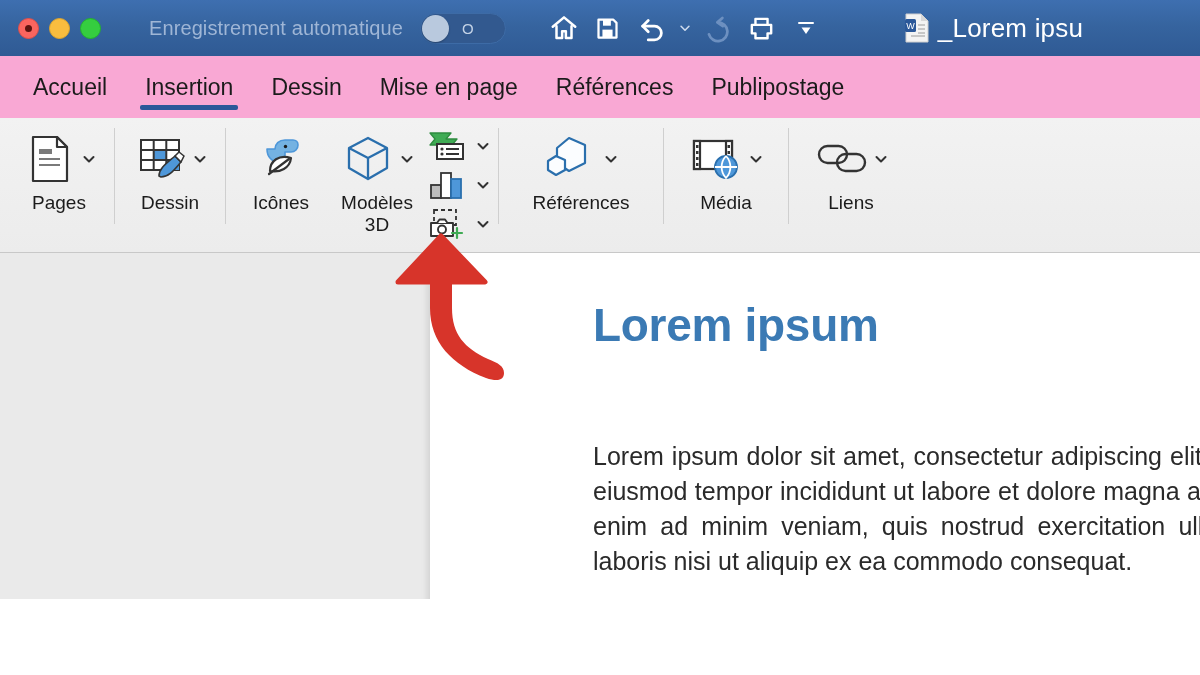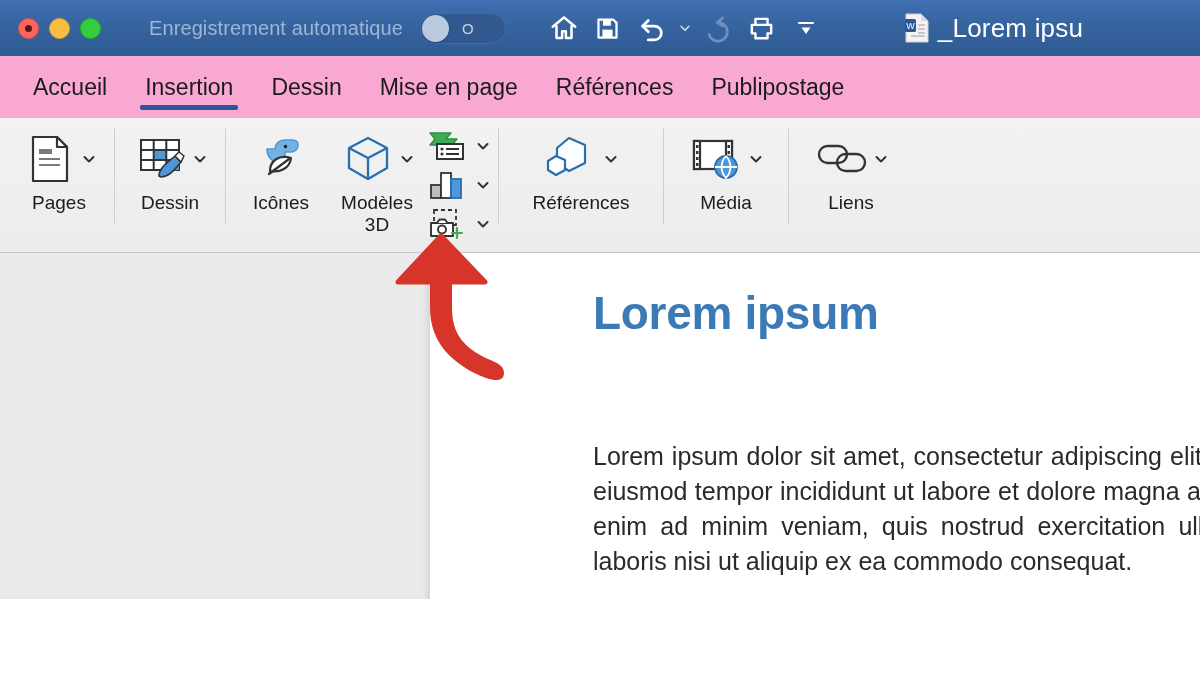--- a/index.html
+++ b/index.html
@@ -151,21 +151,21 @@
     overflow: hidden;
   }
   .page {
     position: absolute;
     left: 430px; top: 0; width: 1000px; bottom: -40px;
     background: #ffffff;
     box-shadow: -3px 0 6px rgba(0,0,0,.10);
   }
   .page-heading {
     position: absolute;
-    left: 163px; top: 33px;
+    left: 163px; top: 45px;
     font-size: 46px; font-weight: bold;
     color: #3b7ab4;
     letter-spacing: -.3px;
     white-space: nowrap;
   }
   .page-body {
     position: absolute;
     left: 163px; top: 186px;
     width: 700px;
     font-size: 25px;

